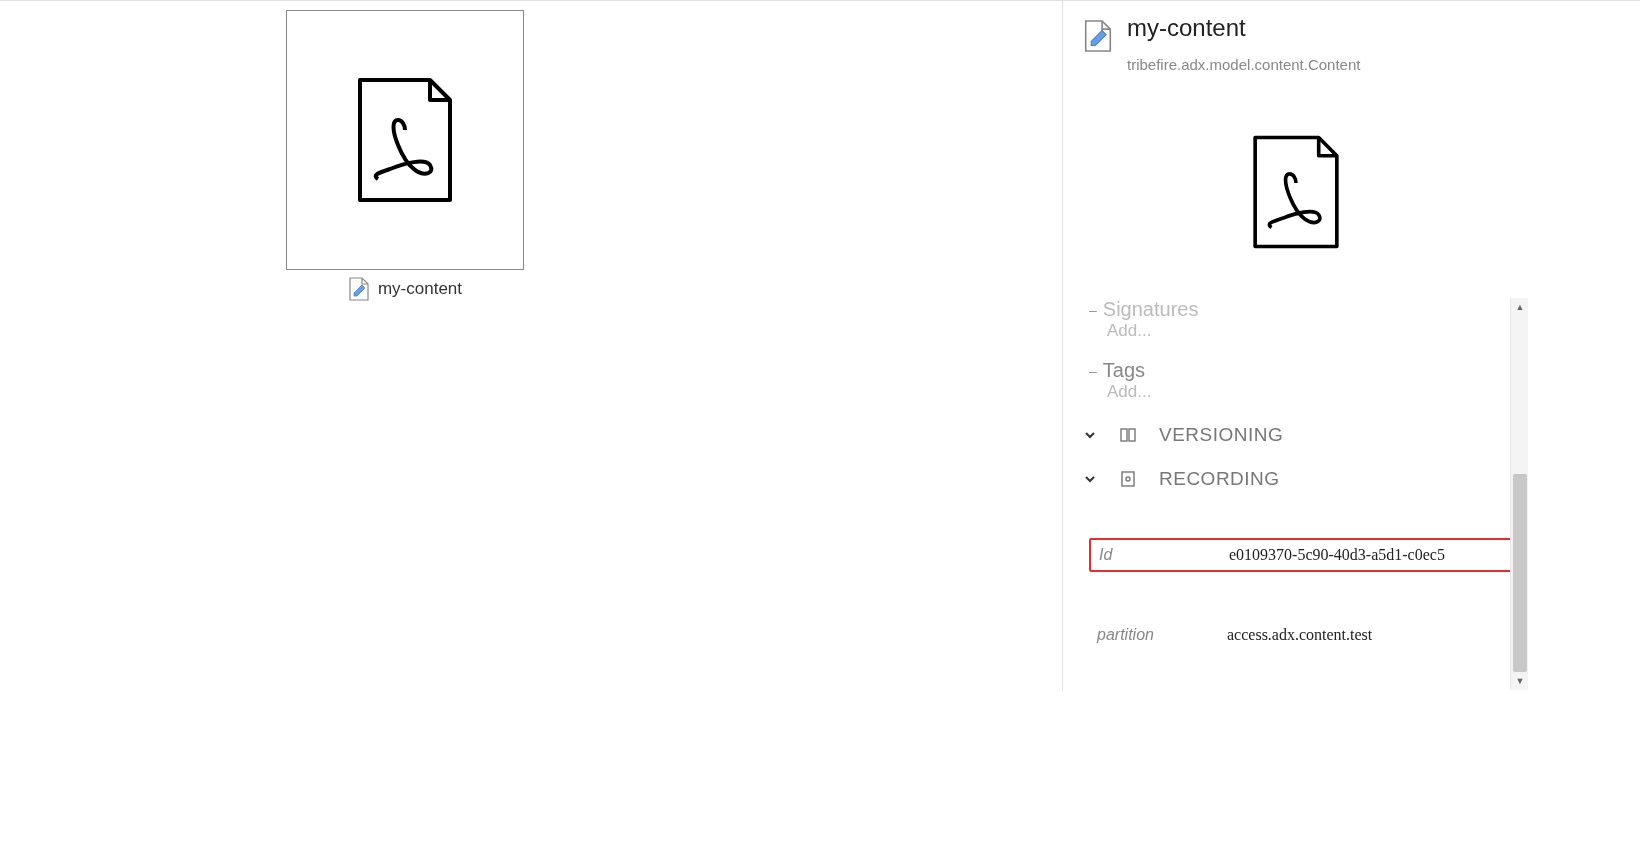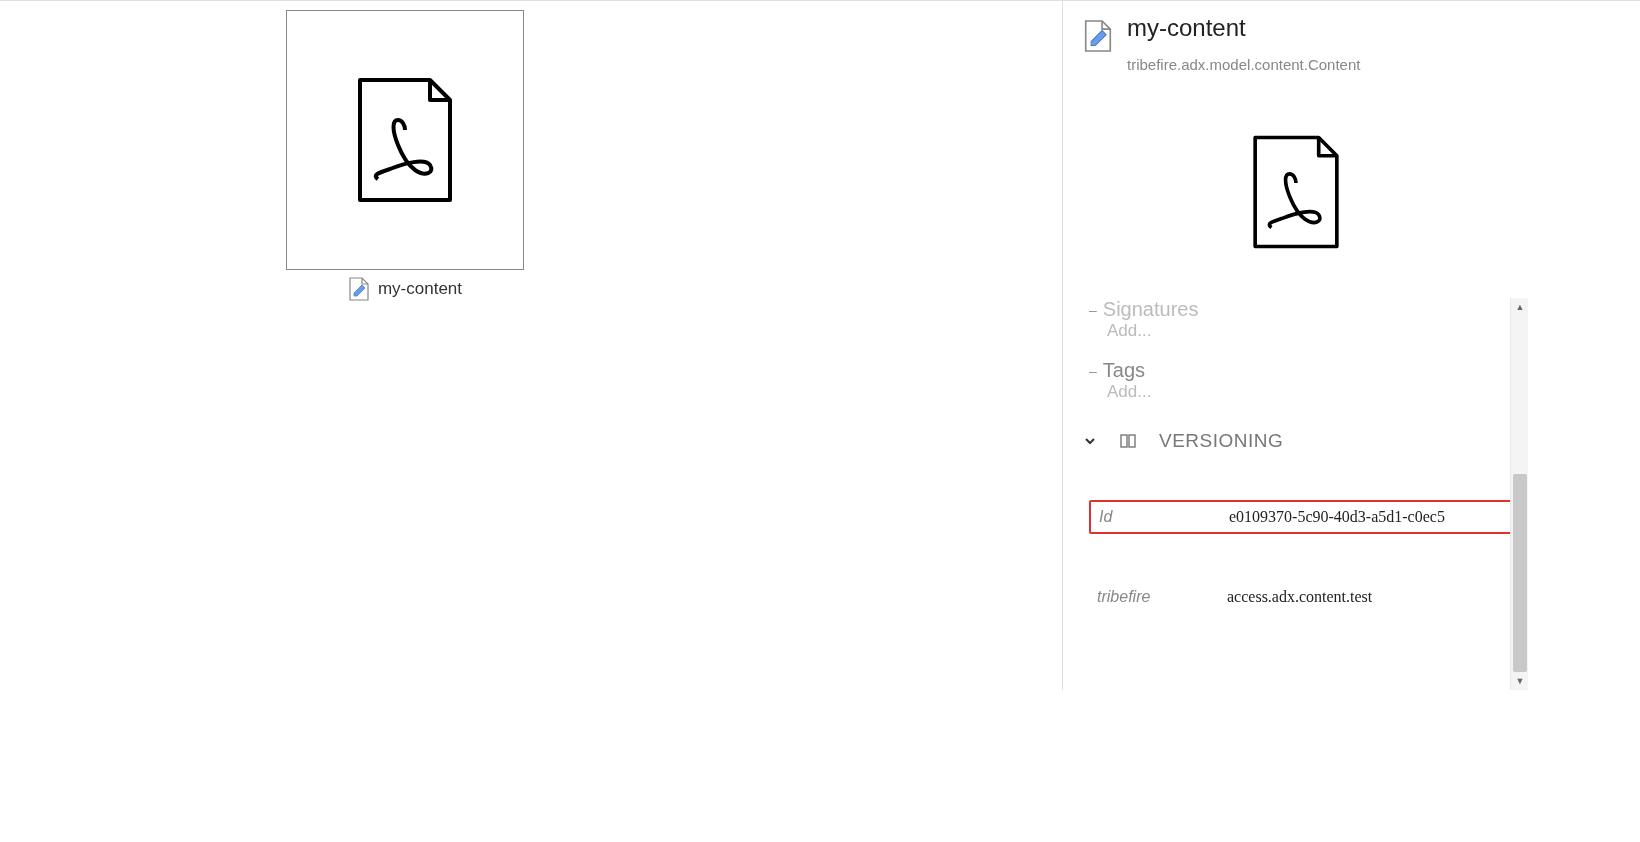--- a/index.html
+++ b/index.html
@@ -82,21 +82,21 @@
     .field-label-line { display: flex; align-items: center; gap: 6px; }
     .field-dash { color: #999; font-size: 14px; }
     .field-name { color: #888; font-size: 20px; }
     .field-name.faded { color: #bbb; }
     .field-add { color: #bbb; font-size: 17px; margin-left: 18px; margin-top: 0; cursor: pointer; }
     
     .section-header {
       display: flex;
       align-items: center;
       gap: 22px;
-      margin-top: 28px;
+      margin-top: 22px;
       margin-bottom: 12px;
       cursor: pointer;
     }
     .section-header:first-child { margin-top: 30px; }
     
     .chevron { width: 14px; height: 14px; display: inline-flex; align-items: center; justify-content: center; }
     
     .section-icon { width: 18px; height: 18px; display: inline-flex; }
     .section-title { font-size: 19px; color: #777; letter-spacing: 0.5px; }
     
@@ -221,28 +221,42 @@
       </span>
       <span class="section-icon">
         <svg width="18" height="18" viewBox="0 0 18 18" fill="none" stroke="#777" stroke-width="1.4">
           <rect x="2" y="3" width="6" height="12"></rect>
             <rect x="10" y="3" width="6" height="12"></rect>
         </svg>
       </span>
       <span class="section-title">VERSIONING</span>
     </div>
 
+    <div class="section-header">
+      <span class="chevron">
+        <svg width="12" height="12" viewBox="0 0 12 12">
+            <path d="M 2 4 L 6 8 L 10 4" fill="none" stroke="#333" stroke-width="2"></path>
+          </svg>
+      </span>
+      <span class="section-icon">
+        <svg width="18" height="18" viewBox="0 0 18 18" fill="none" stroke="#777" stroke-width="1.4">
+          <rect x="3" y="2" width="12" height="14"></rect>
+            <circle cx="9" cy="9" r="2"></circle>
+        </svg>
+      </span>
+      <span class="section-title">RECORDING</span>
+    </div>
 
 
     <div class="prop-row highlighted">
       <span class="prop-key">Id</span>
       <span class="prop-val">e0109370-5c90-40d3-a5d1-c0ec5</span>
     </div>
     <div class="prop-row">
-      <span class="prop-key">tribefire</span>
+      <span class="prop-key">partition</span>
       <span class="prop-val">access.adx.content.test</span>
     </div>
 
   </div>
 
   <div class="scrollbar-track">
     <div class="scrollbar-arrow-up">▲</div>
     <div class="scrollbar-thumb"></div>
     <div class="scrollbar-arrow-down">▼</div>
   </div>

